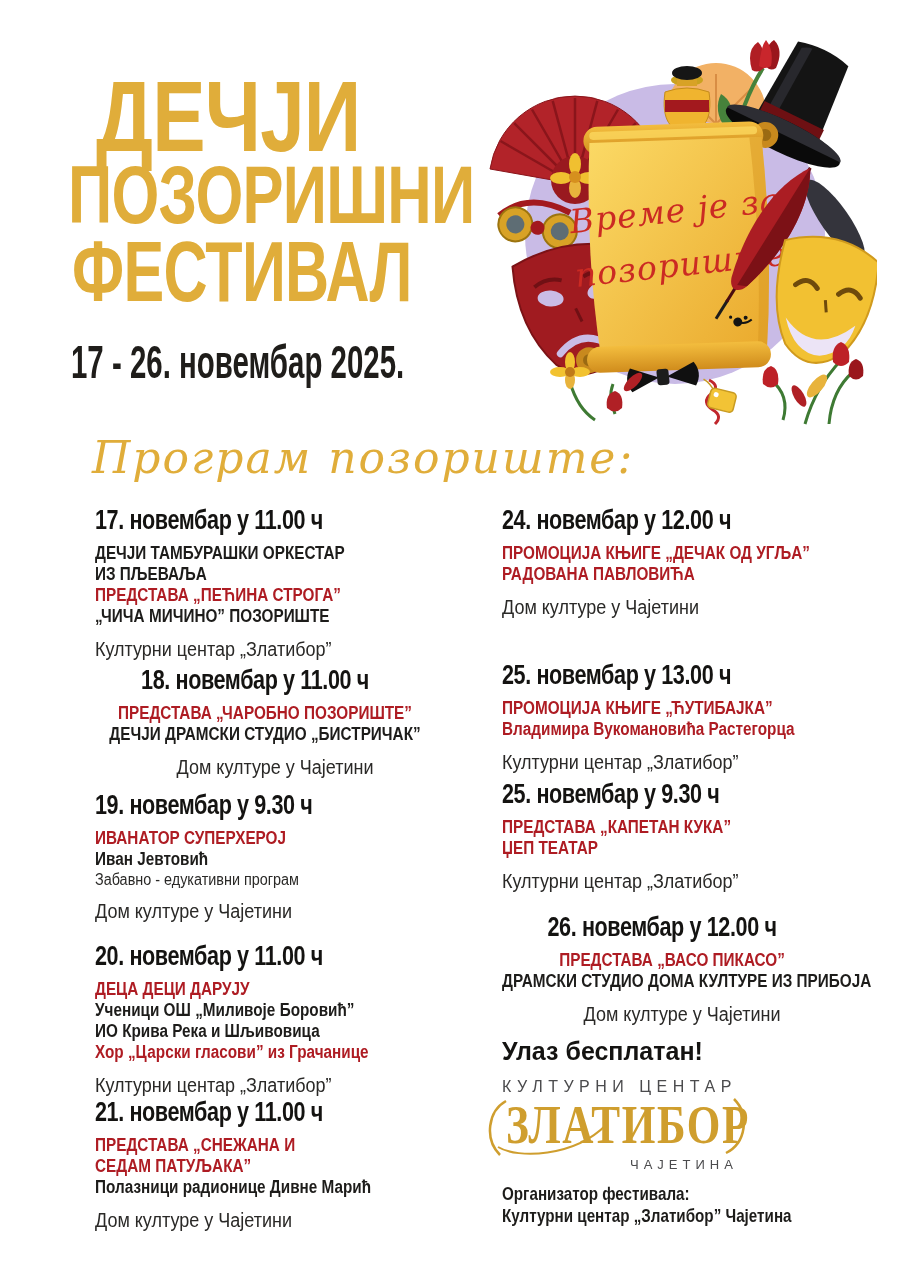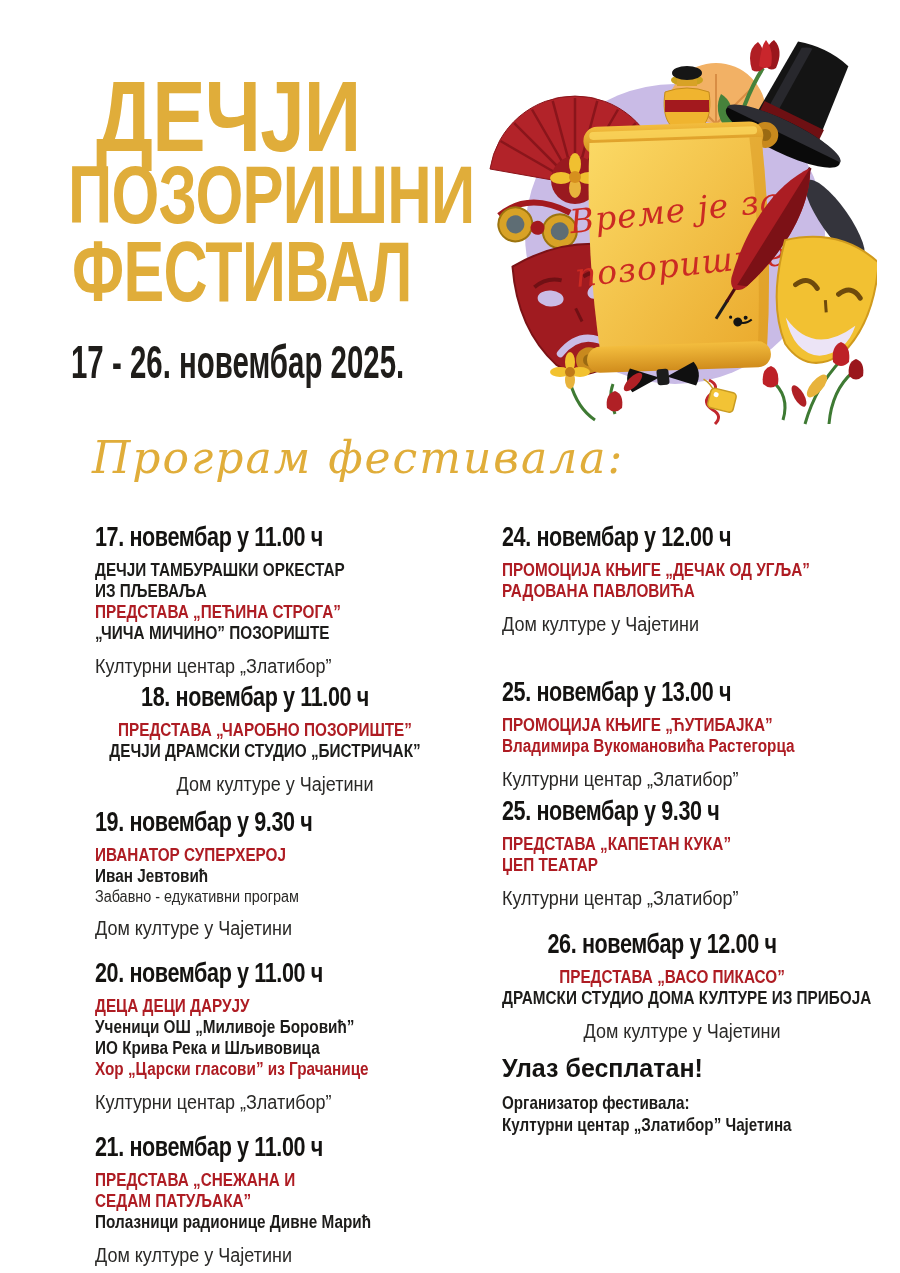--- a/index.html
+++ b/index.html
@@ -13,33 +13,33 @@
     letter-spacing:-1px;transform-origin:left top;white-space:nowrap;}
   .tl1{left:96px;top:66px;font-size:100px;transform:scaleX(.80);}
   .tl2{left:68px;top:154px;font-size:82px;transform:scaleX(.75);}
   .tl3{left:72px;top:228px;font-size:86px;transform:scaleX(.71);}
   .date-range{position:absolute;left:71px;top:335px;font-size:46px;font-weight:bold;
     color:#1f1d1a;line-height:1.2;transform:scaleX(.64);transform-origin:left top;white-space:nowrap;}
   
   .program-heading{position:absolute;left:92px;top:432px;font-family:"DejaVu Serif","Liberation Serif",serif;
     font-style:italic;font-size:44px;color:#e0ad3a;letter-spacing:2px;white-space:nowrap;}
   
-  .col{position:absolute;top:522px;width:400px;}
+  .col{position:absolute;top:505px;width:400px;}
   .col-left{left:95px;}
   .col-right{left:502px;}
   .t-date{font-size:27px;line-height:30px;font-weight:bold;color:#141311;
     margin-bottom:8px;letter-spacing:-.5px;transform:scaleX(.80);transform-origin:left center;white-space:nowrap;}
   .t-line{font-size:18px;line-height:21px;font-weight:bold;color:#1d1c1a;
     transform:scaleX(.85);transform-origin:left center;white-space:nowrap;}
   .t-line.red{color:#ae1c23;}
   .t-small{font-size:16px;line-height:19px;font-weight:normal;color:#2a2927;
     transform:scaleX(.90);transform-origin:left center;white-space:nowrap;}
   .t-venue{font-size:20px;line-height:24px;margin-top:10px;color:#2a2927;
     transform:scaleX(.90);transform-origin:left center;white-space:nowrap;}
-  .m0{margin-bottom:18px;} .m2{margin-bottom:18px;} .m4{margin-bottom:4px;}
+  .m0{margin-bottom:0;} .m2{margin-bottom:18px;} .m4{margin-bottom:4px;}
   .m5{margin-bottom:5px;} .m11{margin-bottom:11px;text-align:center;} .m19{margin-bottom:19px;}
   .m41{margin-bottom:41px;}
   
   .free-entry{font-size:25px;line-height:28px;font-weight:bold;color:#141311;
     margin-top:5px;white-space:nowrap;}
   .logo{margin-top:12px;width:260px;position:relative;}
   .logo-top{font-size:16px;line-height:20px;letter-spacing:5.5px;color:#4b4b4d;white-space:nowrap;}
   .logo-name-wrap{position:relative;height:54px;margin-top:2px;}
   .logo-swash{position:absolute;left:-14px;top:-4px;}
   .logo-name{position:absolute;left:4px;top:0;font-family:"Liberation Serif","DejaVu Serif",serif;
@@ -203,21 +203,21 @@
     </g>
 
     <path d="M236,352 q12,6 2,14 q-10,8 2,16 q10,6 2,14" stroke="#c0272d" stroke-width="3" fill="none"></path>
     <g transform="rotate(14 248 372)">
       <path d="M242,368 q-8,-10 -16,-12" stroke="#c89b22" stroke-width="1.5" fill="none"></path>
       <rect x="236" y="362" width="26" height="20" rx="4" fill="#f2c335" stroke="#c89b22" stroke-width="1.5"></rect>
       <circle cx="242" cy="368" r="2.5" fill="#ffffff"></circle>
     </g>
   </svg>
 
-  <div class="program-heading">Програм фестивала:</div>
+  <div class="program-heading">Програм позориште:</div>
 
   <div class="col col-left">
 
     <div class="event m4">
       <div class="t-date">17. новембар у 11.00 ч</div>
       <div class="t-line">ДЕЧЈИ ТАМБУРАШКИ ОРКЕСТАР</div>
       <div class="t-line">ИЗ ПЉЕВАЉА</div>
       <div class="t-line red">ПРЕДСТАВА  „ПЕЋИНА СТРОГА”</div>
       <div class="t-line">„ЧИЧА МИЧИНО”  ПОЗОРИШТЕ</div>
       <div class="t-venue">Културни центар  „Златибор”</div>
@@ -281,20 +281,32 @@
 
     <div class="event m11">
       <div class="t-date">26. новембар у 12.00 ч</div>
       <div class="t-line red">ПРЕДСТАВА „ВАСО ПИКАСО”</div>
       <div class="t-line">ДРАМСКИ СТУДИО ДОМА КУЛТУРЕ ИЗ ПРИБОЈА</div>
       <div class="t-venue">Дом културе у Чајетини</div>
     </div>
 
     <div class="free-entry">Улаз бесплатан!</div>
 
+    <div class="logo">
+      <div class="logo-top">КУЛТУРНИ ЦЕНТАР</div>
+      <div class="logo-name-wrap">
+        <svg class="logo-swash" width="260" height="64" viewBox="0 0 260 64">
+          <path d="M12,60 C-4,44 0,16 18,6" stroke="#cf9e2e" stroke-width="2.5" fill="none"></path>
+          <path d="M246,4 C262,20 258,48 238,58" stroke="#cf9e2e" stroke-width="2.5" fill="none"></path>
+          <path d="M118,30 C86,62 30,64 10,52" stroke="#cf9e2e" stroke-width="2" fill="none"></path>
+        </svg>
+        <div class="logo-name">ЗЛАТИБОР</div>
+      </div>
+      <div class="logo-bottom">ЧАЈЕТИНА</div>
+    </div>
 
     <div class="organizer">
       <div>Организатор  фестивала:</div>
       <div>Културни центар  „Златибор”  Чајетина</div>
     </div>
   </div>
 
 </div>
 
 </body></html>

